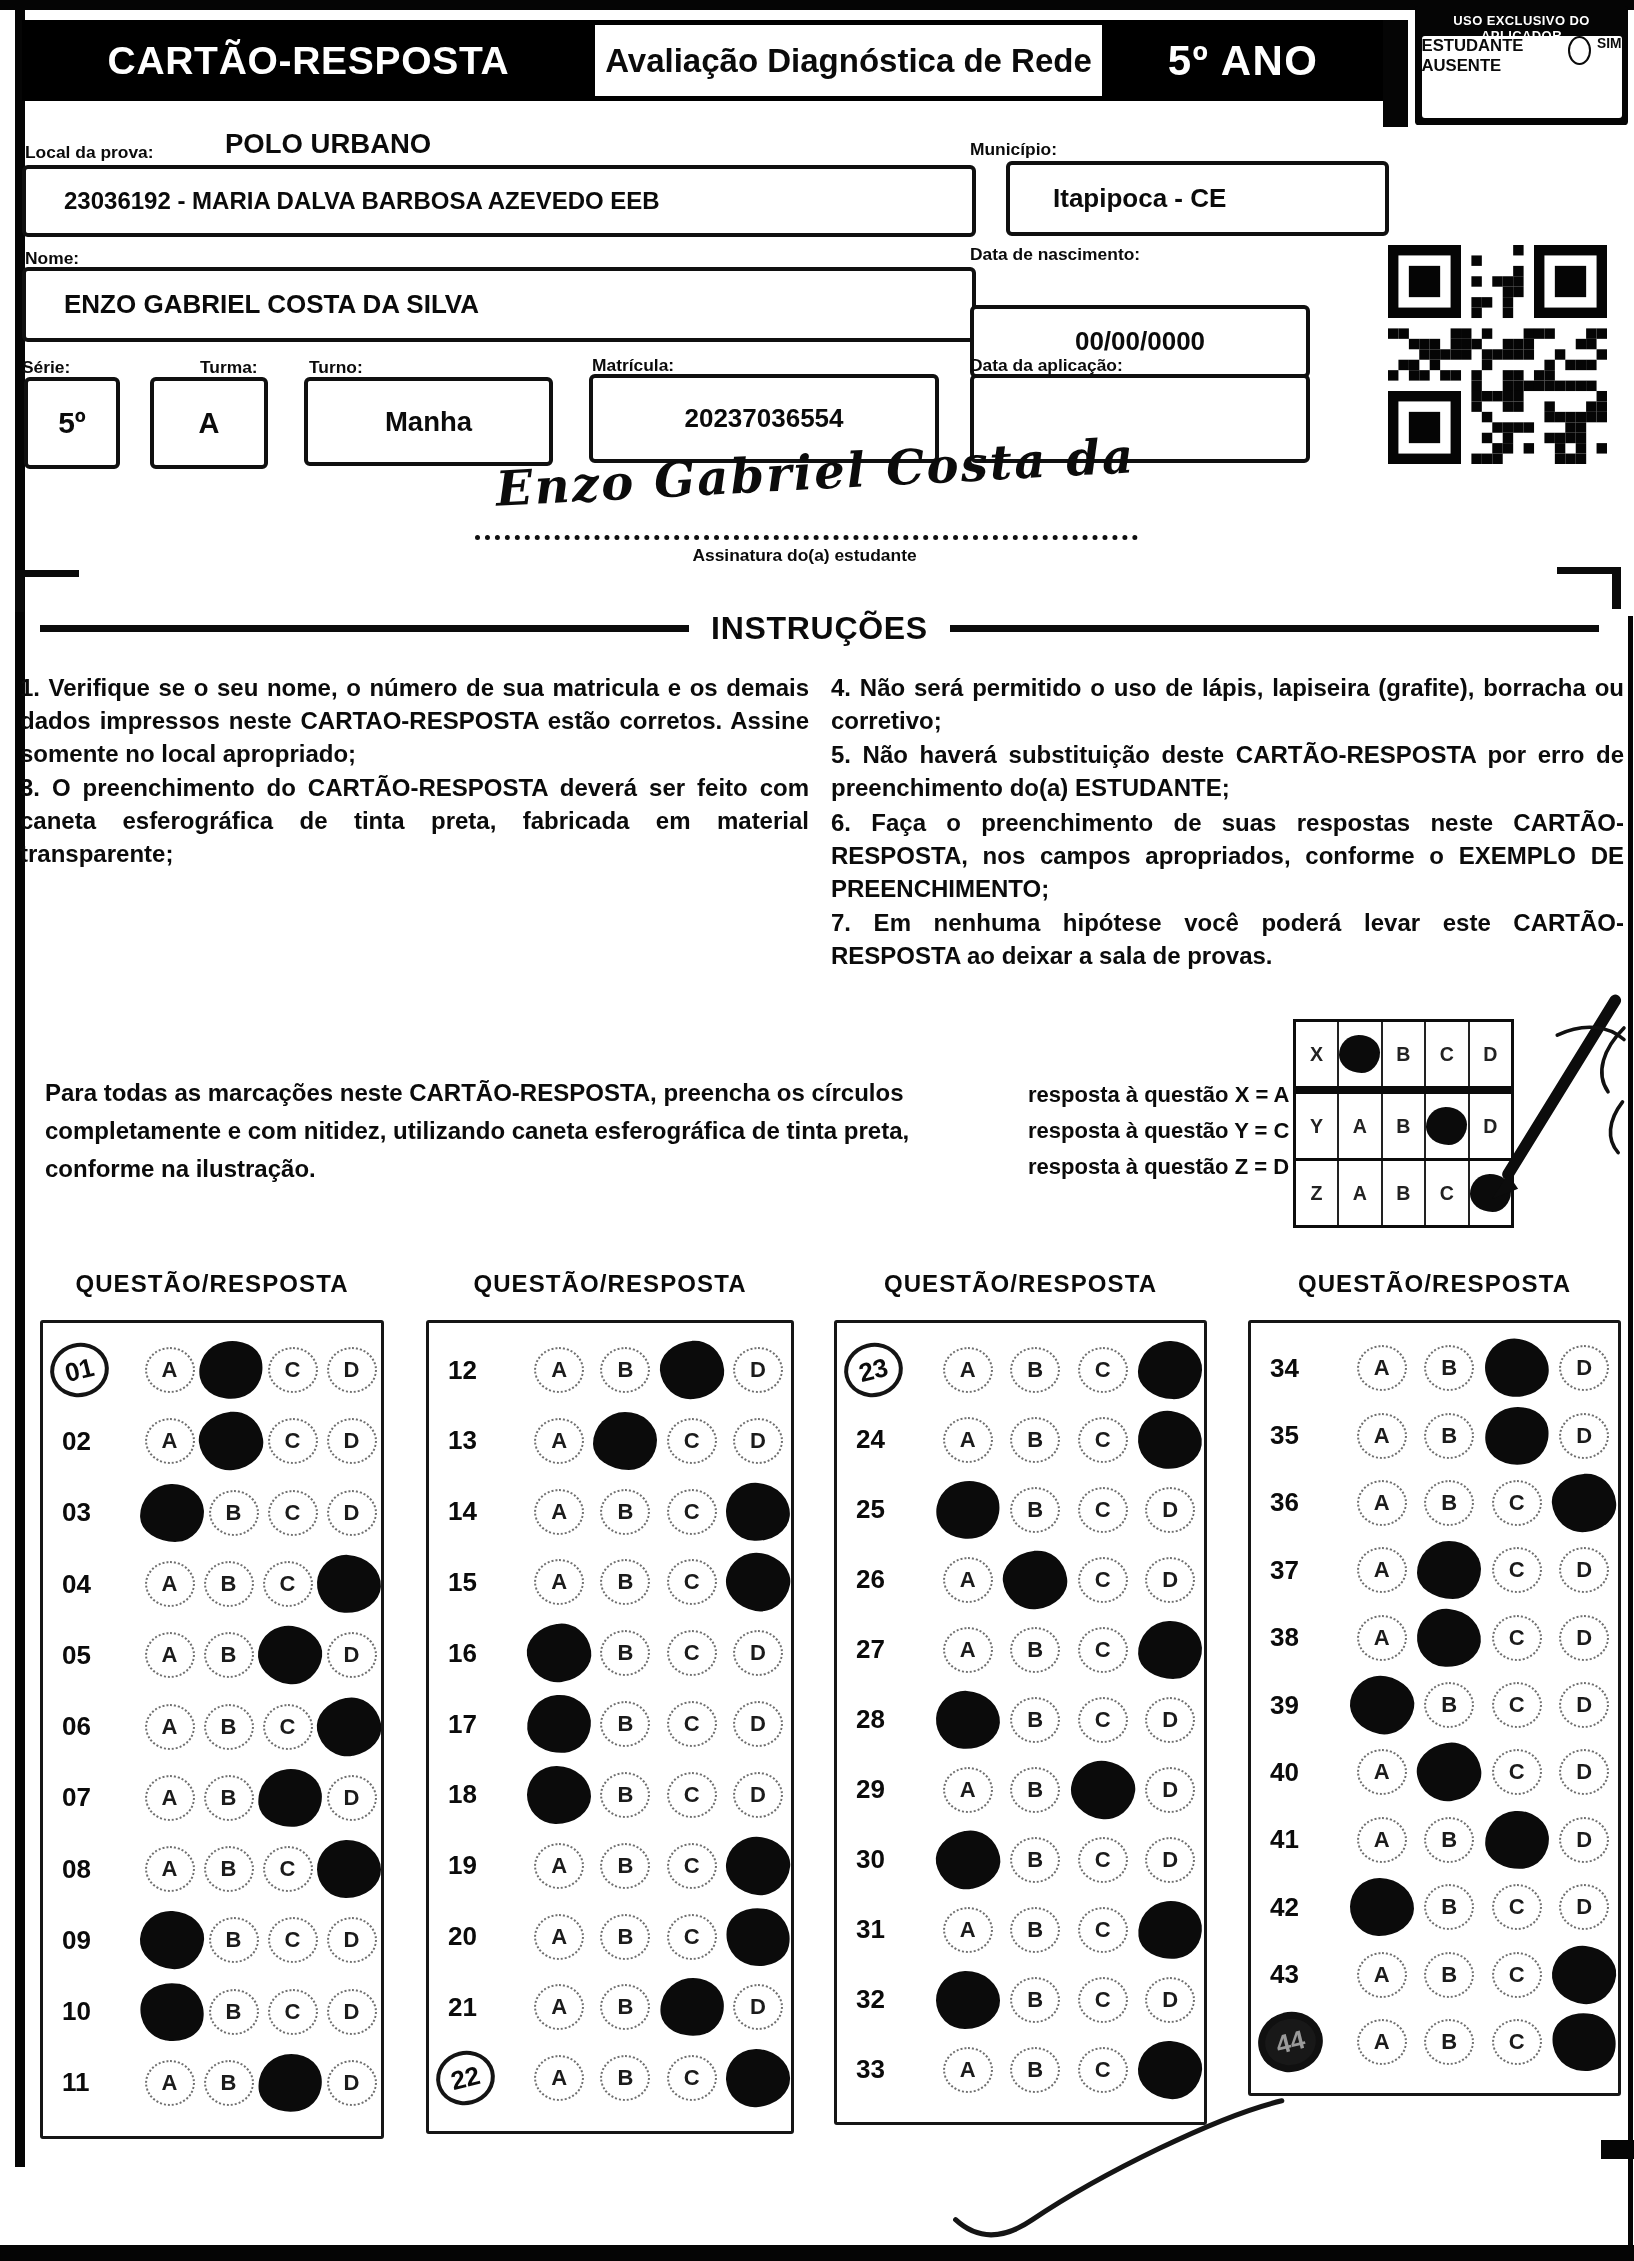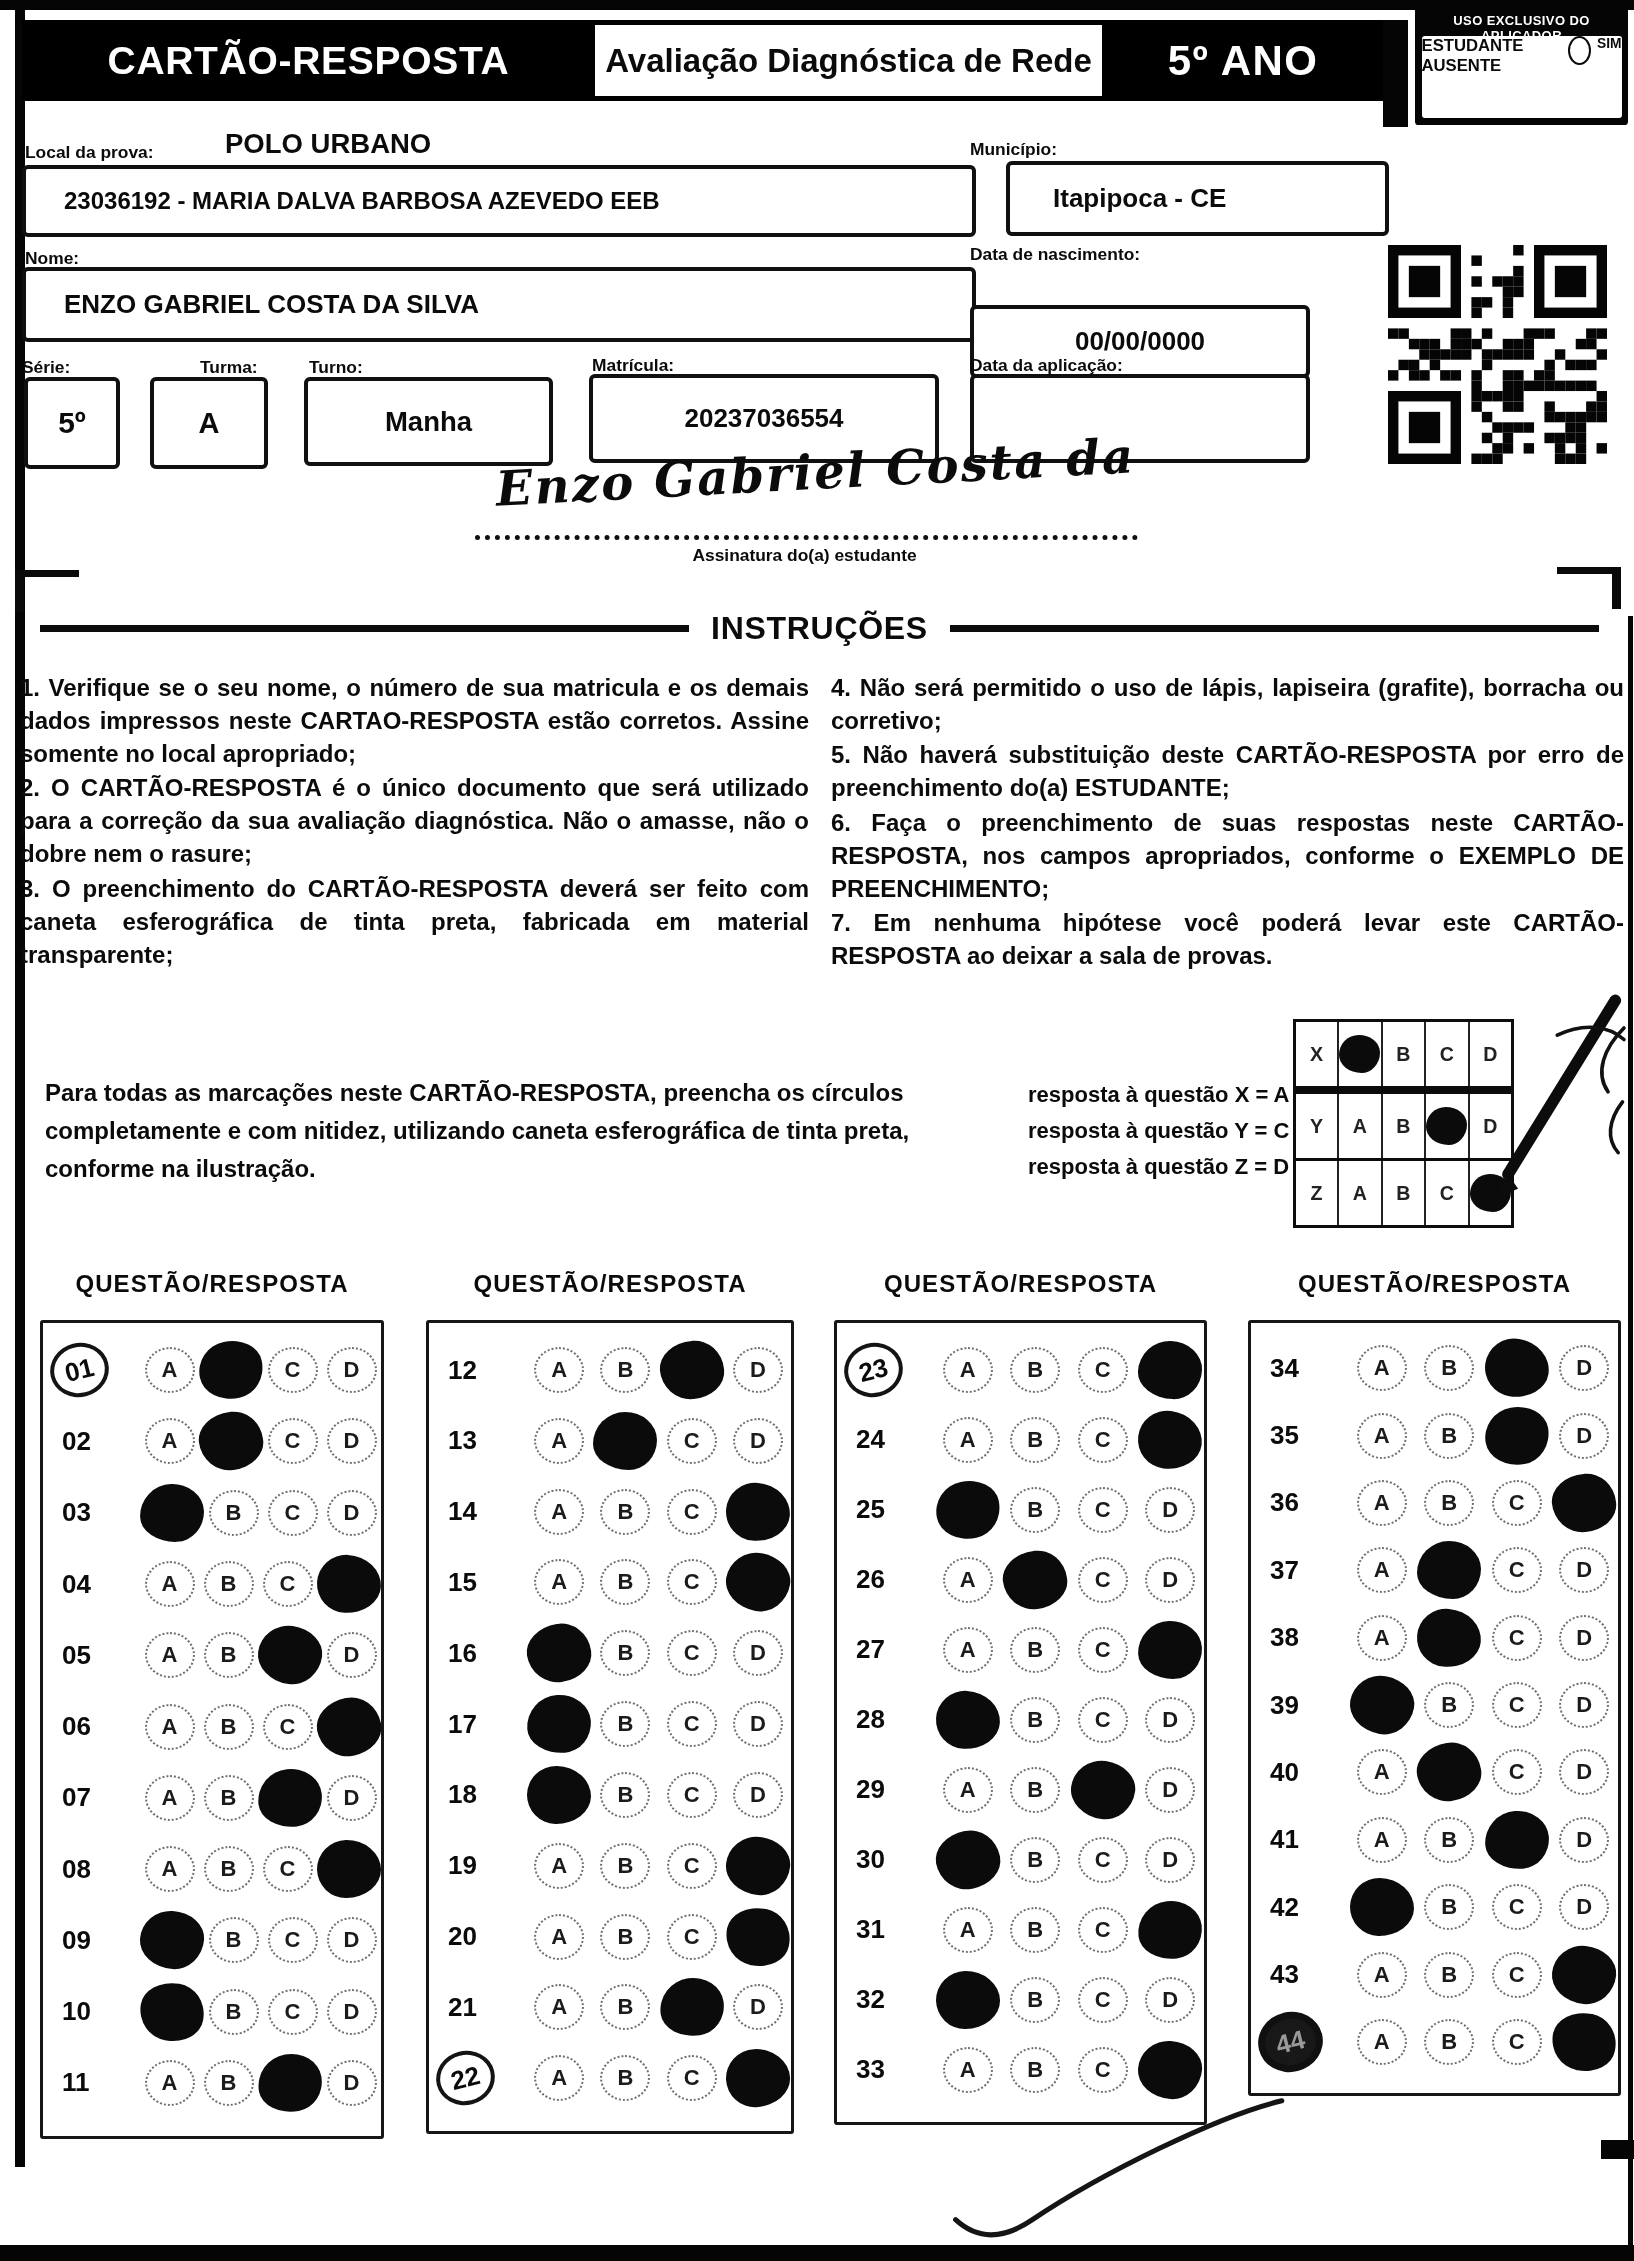--- a/index.html
+++ b/index.html
@@ -281,21 +281,20 @@
   <div class="crn" style="left:1557px;top:567px;width:64px;height:7.2px;"></div>
   <div class="crn" style="left:1612px;top:567px;width:9.4px;height:42px;"></div>
 
   <div class="instr-head">
     <div class="line"></div>
     <div class="t">INSTRUÇÕES</div>
     <div class="line"></div>
   </div>
   <div class="instr-col" id="instr-left" style="left:20px;width:789px;">
       <p>1. Verifique se o seu nome, o número de sua matricula e os demais dados impressos neste CARTAO-RESPOSTA estão corretos. Assine somente no local apropriado;</p>
-      <p>2. O CARTÃO-RESPOSTA é o único documento que será utilizado para a correção da sua avaliação diagnóstica. Não o amasse, não o dobre nem o rasure;</p>
       <p>3. O preenchimento do CARTÃO-RESPOSTA deverá ser feito com caneta esferográfica de tinta preta, fabricada em material transparente;</p>
     </div>
   <div class="instr-col" id="instr-right" style="left:831px;width:793px;">
       <p>4. Não será permitido o uso de lápis, lapiseira (grafite), borracha ou corretivo;</p>
       <p>5. Não haverá substituição deste CARTÃO-RESPOSTA por erro de preenchimento do(a) ESTUDANTE;</p>
       <p>6. Faça o preenchimento de suas respostas neste CARTÃO-RESPOSTA, nos campos apropriados, conforme o EXEMPLO DE PREENCHIMENTO;</p>
       <p>7. Em nenhuma hipótese você poderá levar este CARTÃO-RESPOSTA ao deixar a sala de provas.</p>
     </div>
 
   <div class="fill-note">Para todas as marcações neste CARTÃO-RESPOSTA, preencha os círculos completamente e com nitidez, utilizando caneta esferográfica de tinta preta, conforme na ilustração.</div>

